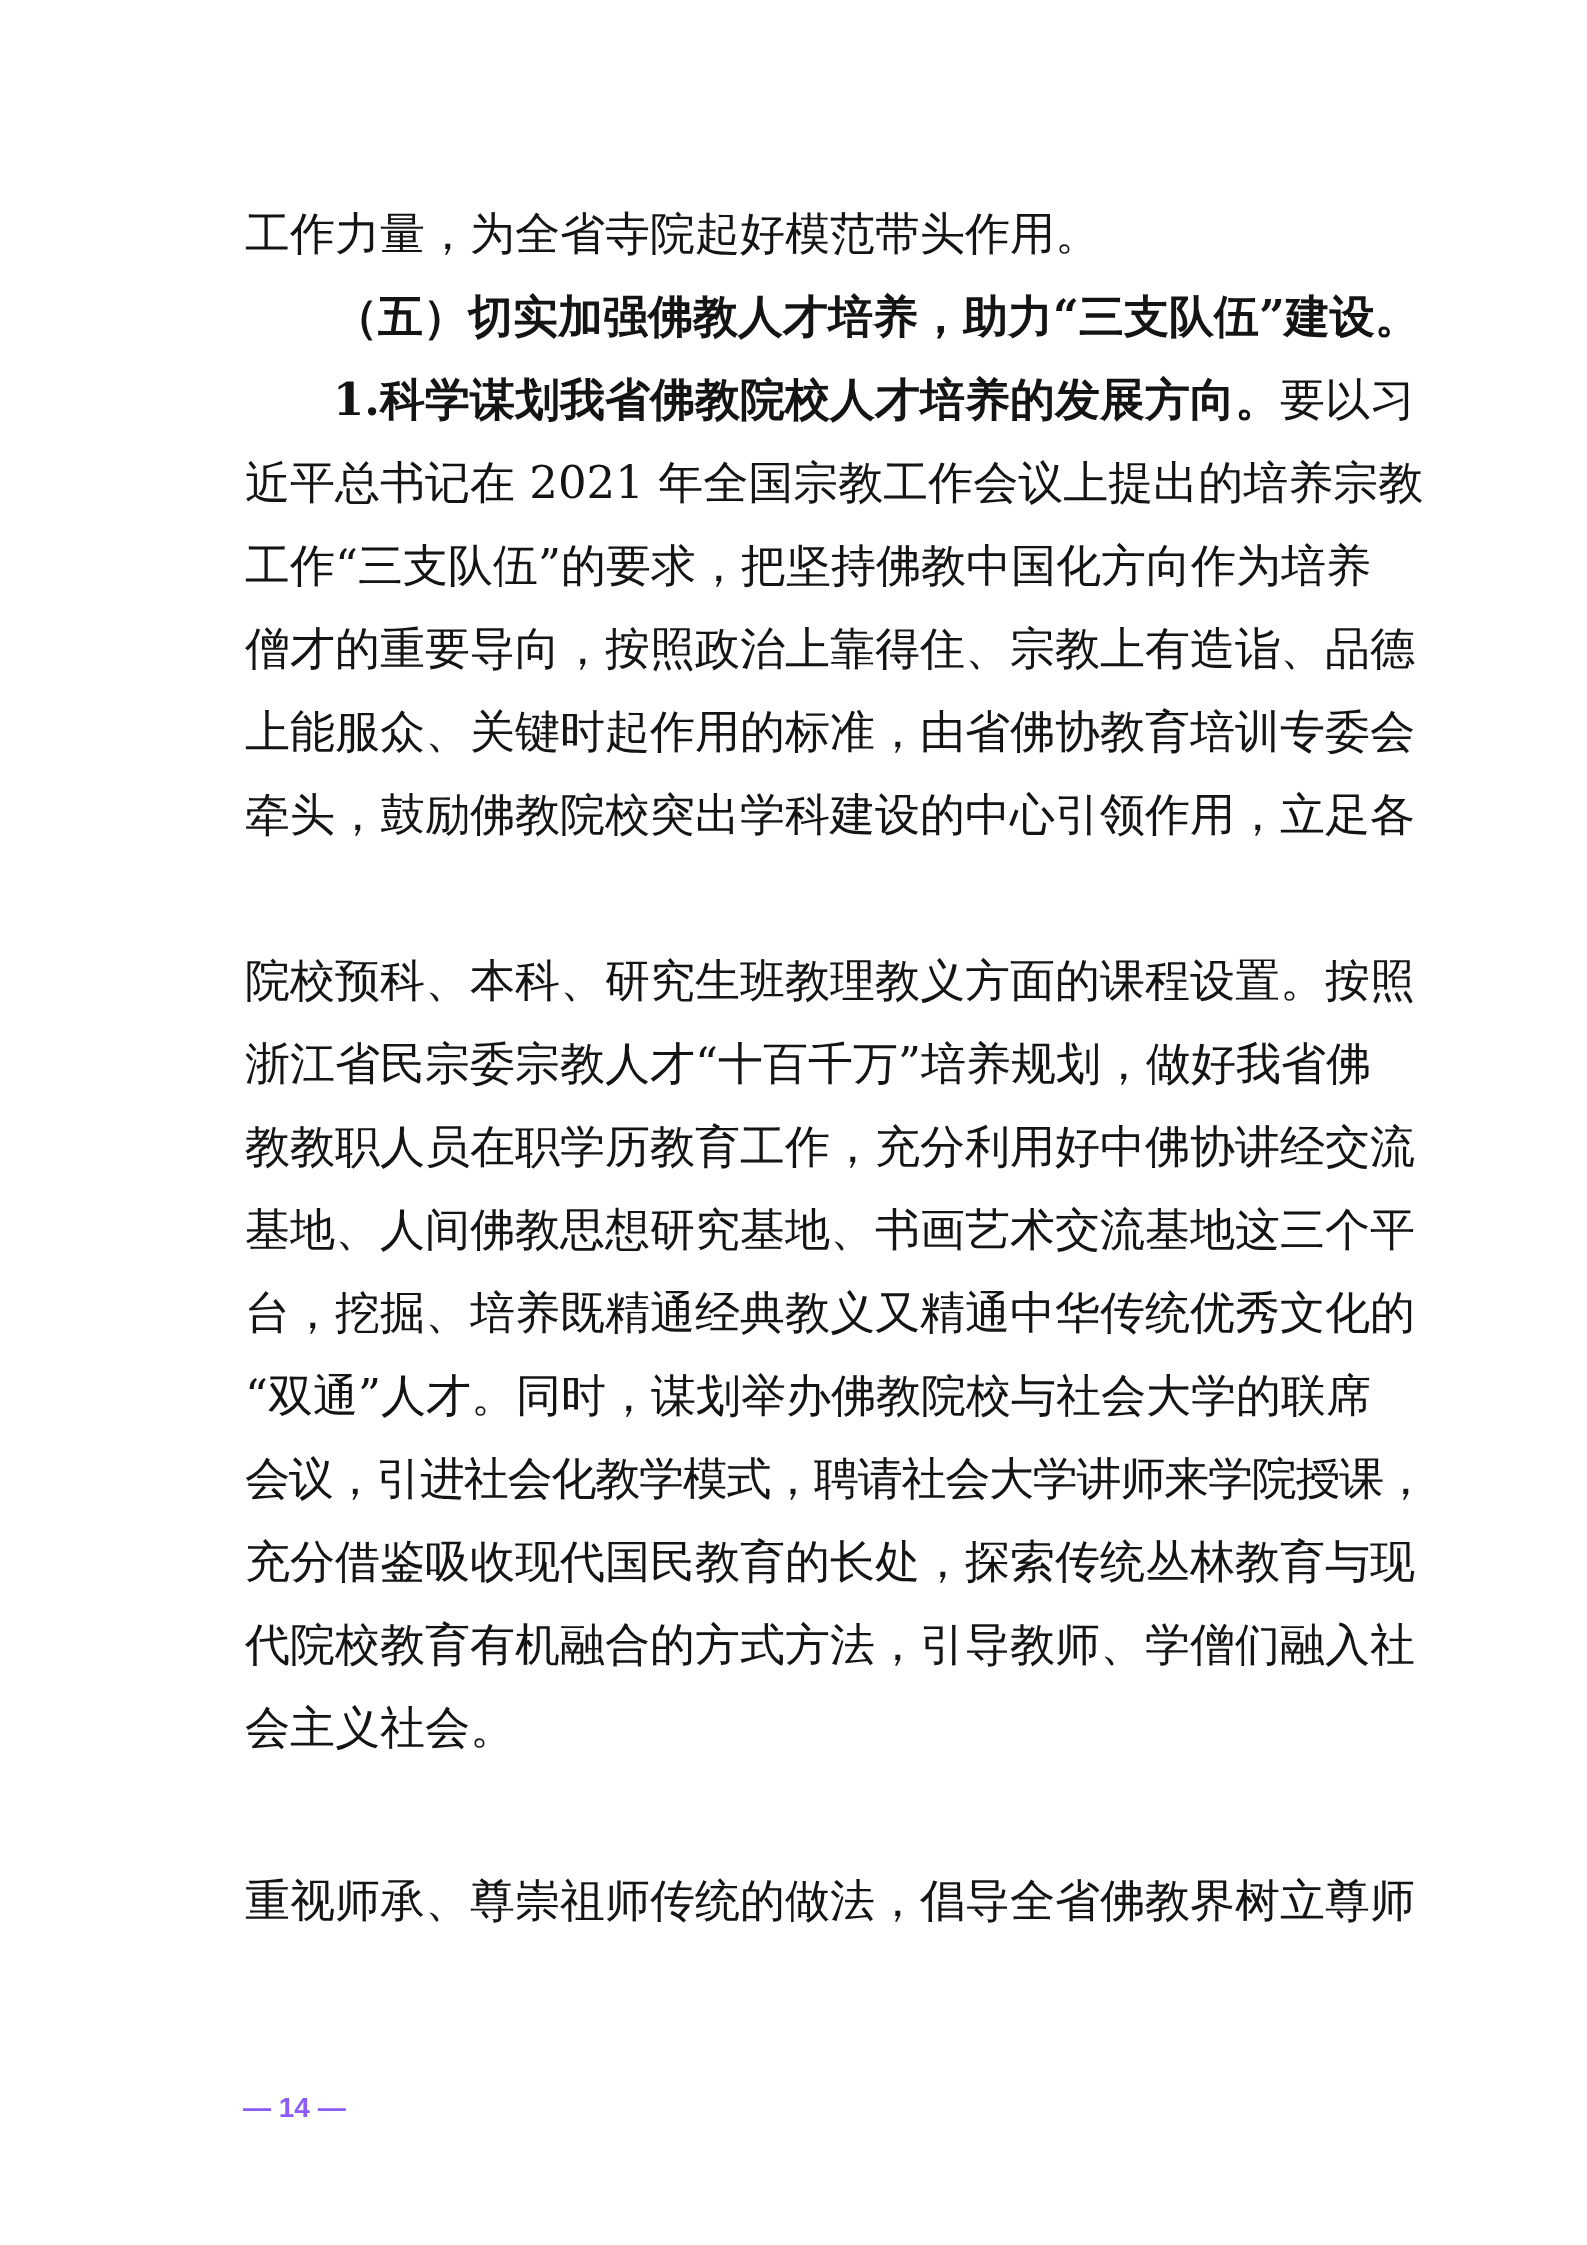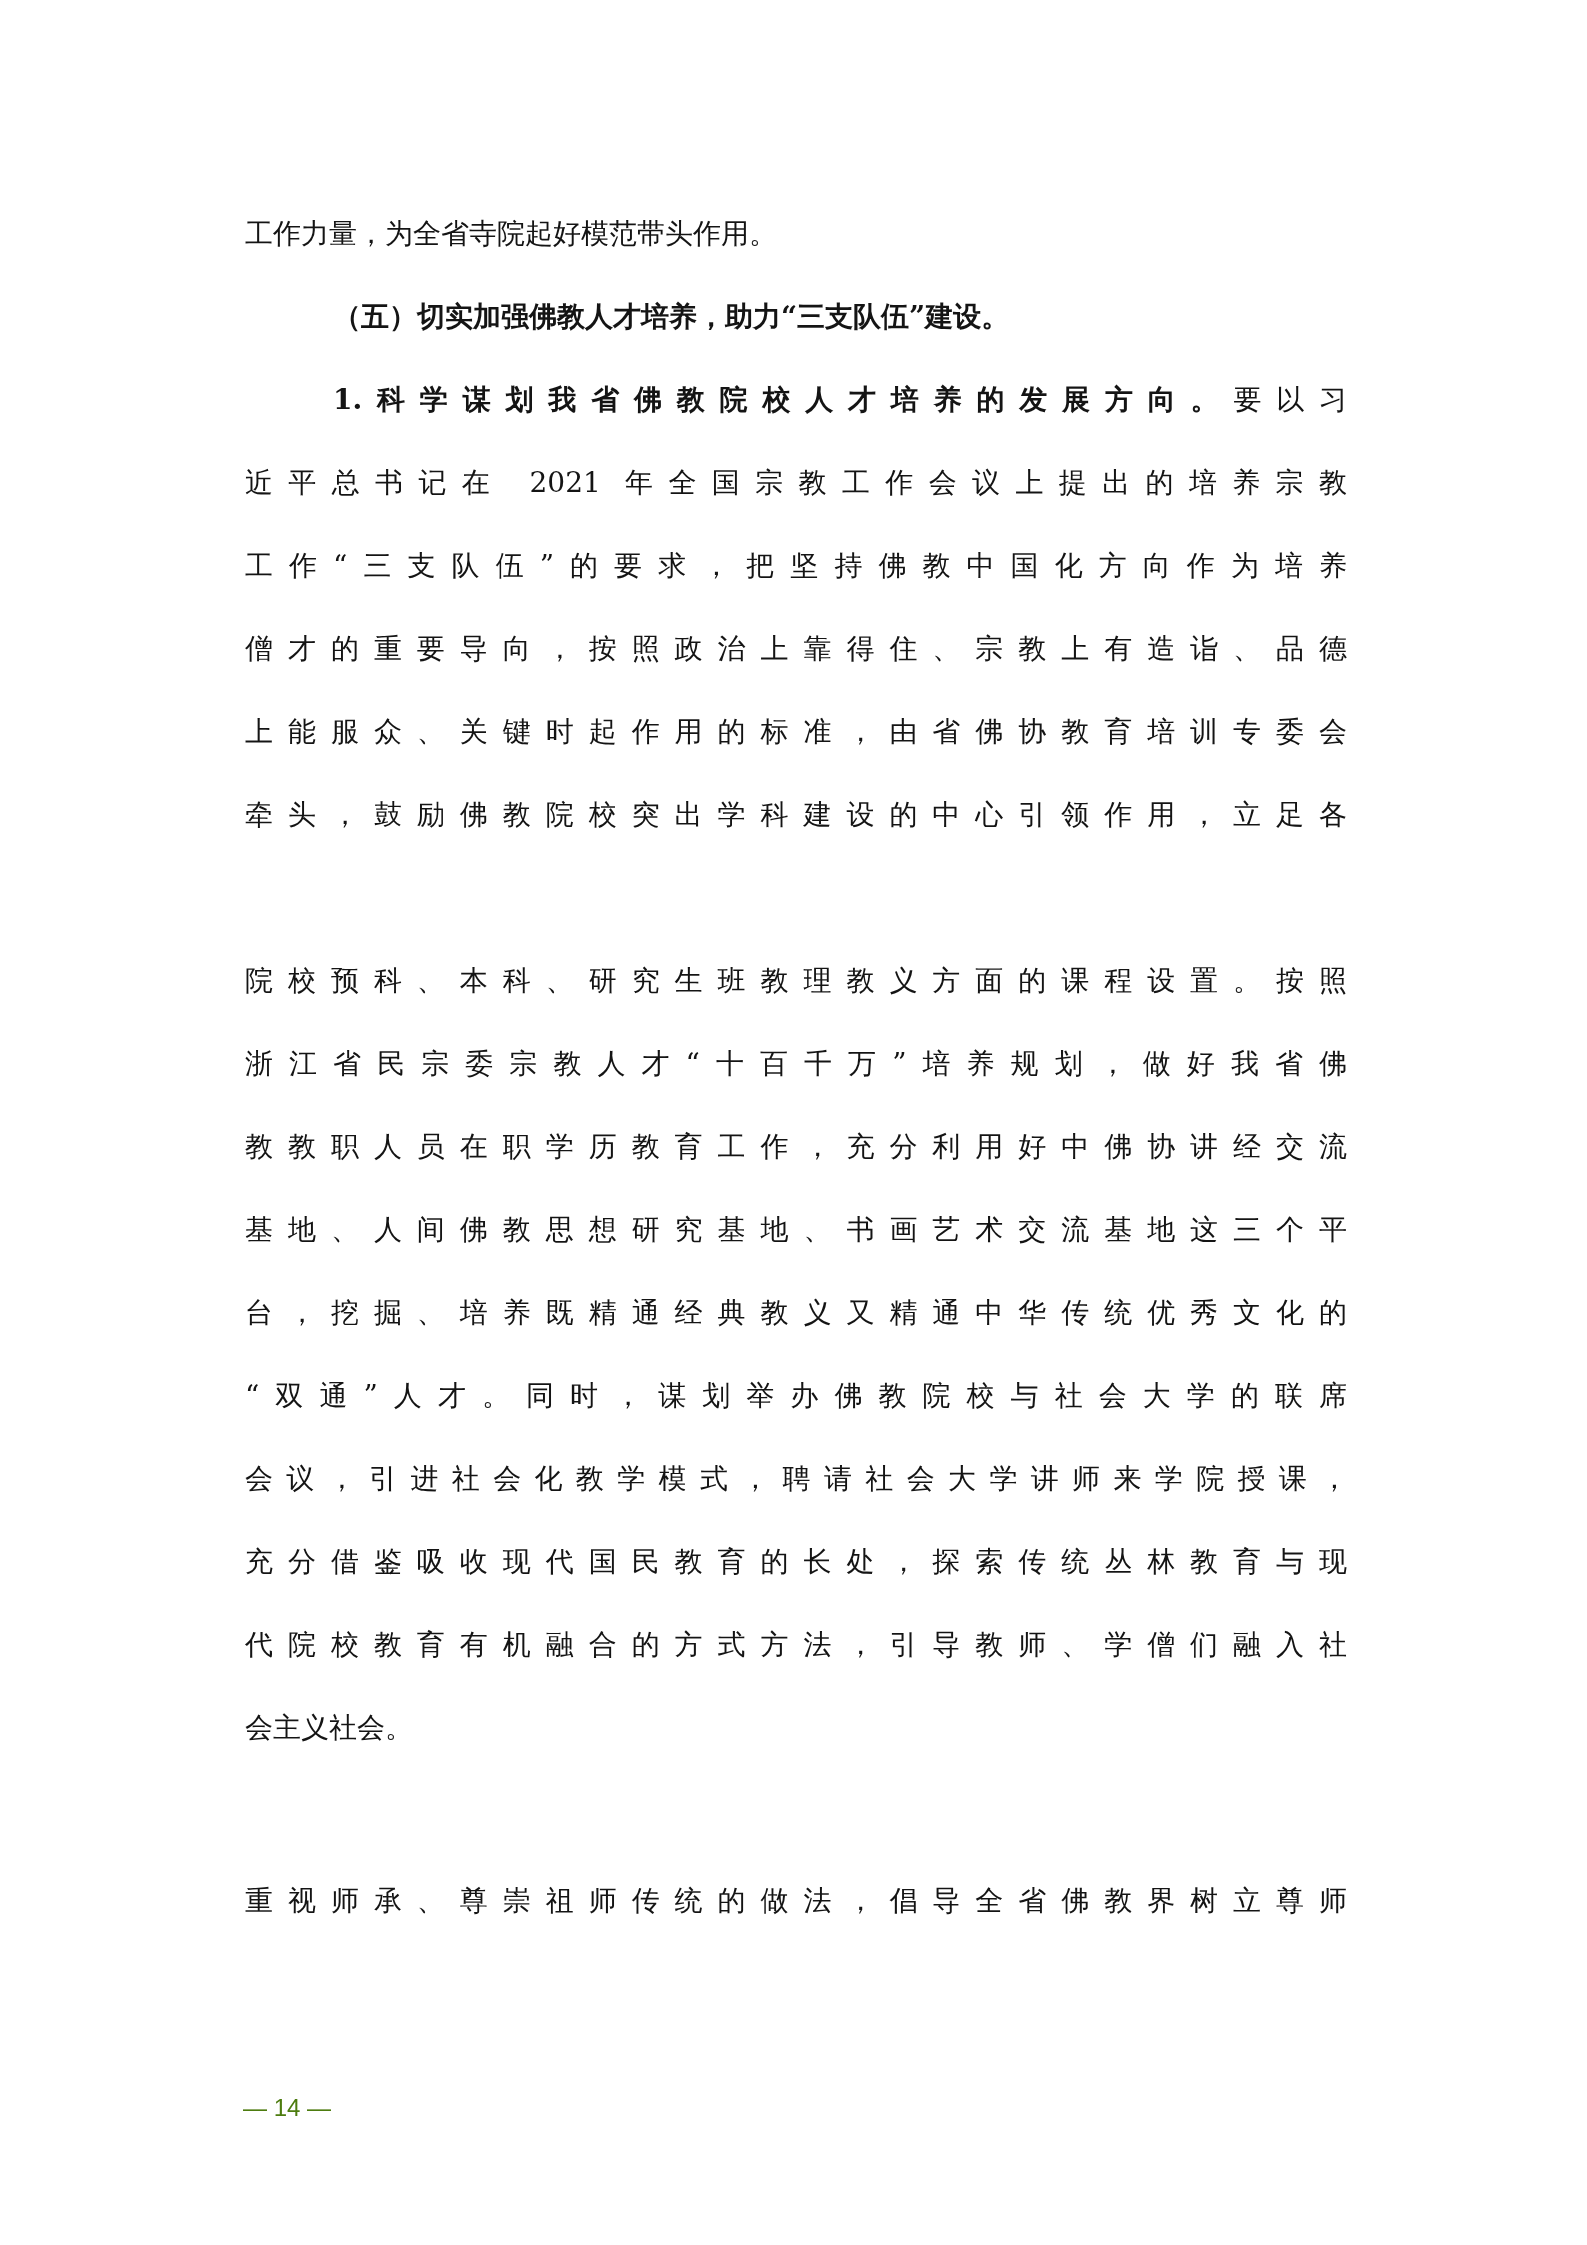--- a/index.html
+++ b/index.html
@@ -21,21 +21,21 @@
       background: #ffffff;
       color: #111111;
       font-family: "DejaVu Serif", "Liberation Serif", serif;
     }
     .line {
       position: absolute;
       left: 245px;
       width: 1102px;
       height: 50px;
       line-height: 50px;
-      font-size: 28px;
+      font-size: 45px;
       white-space: nowrap;
       overflow: visible;
       text-align: justify;
       text-align-last: justify;
       color: #141414;
     }
     .line.last {
       text-align: left;
       text-align-last: left;
     }
@@ -49,24 +49,25 @@
     }
     .heading {
       font-weight: bold;
     }
     .page-number {
       position: absolute;
       left: 243px;
       top: 2088px;
       height: 40px;
       line-height: 40px;
-      font-size: 24px;
+      font-size: 28px;
       font-family: "Liberation Sans", sans-serif;
-      color: #4d7c0f;
+      color: #8b5cf6;
       white-space: nowrap;
+      font-weight: bold;
     }
   </style>
 </head>
 <body>
 
 <div class="page">
 
   <div class="line last" style="top:209px;">
     <span>工作力量，为全省寺院起好模范带头作用。</span>
   </div>

